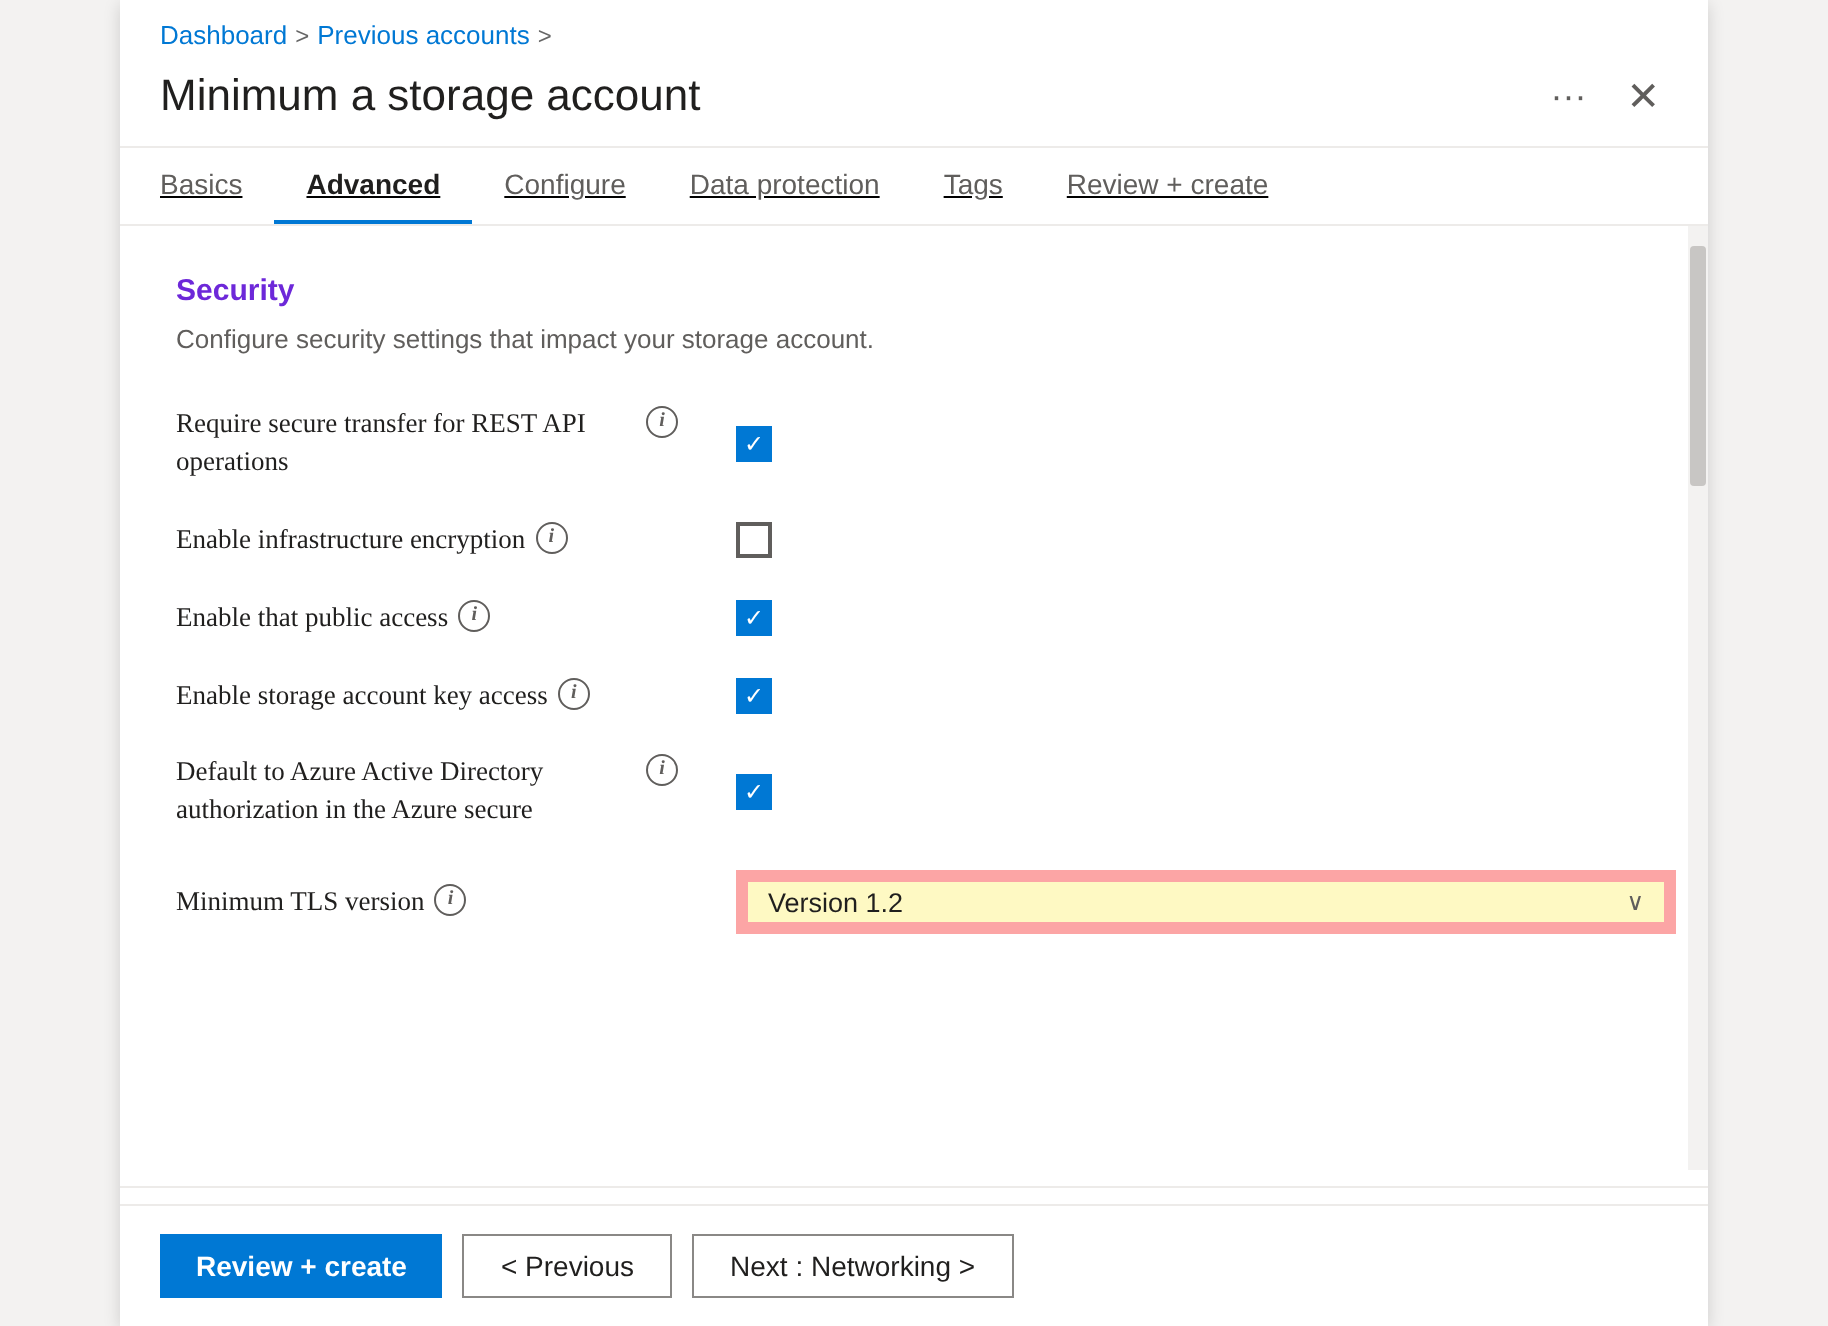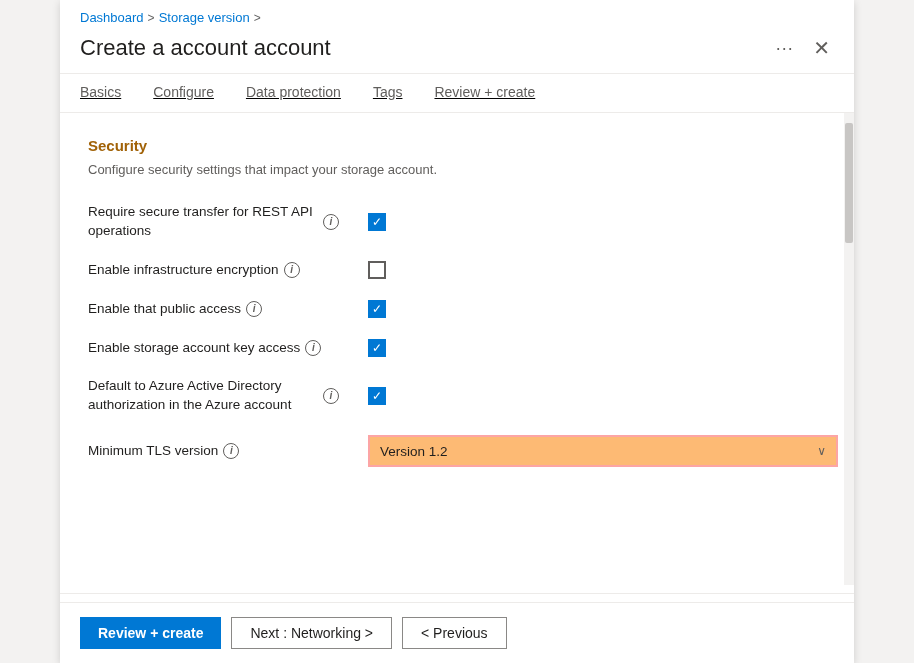--- a/index.html
+++ b/index.html
@@ -104,41 +104,42 @@
       height: 120px;
       background: #c8c6c4;
       position: absolute;
       top: 10px;
       left: 1px;
       border-radius: 2px;
     }
     .section-title {
       font-size: 15px;
       font-weight: 600;
-      color: #a16207;
+      color: #6d28d9;
       margin-bottom: 8px;
     }
     .section-desc {
       font-size: 13px;
       color: #605e5c;
       margin-bottom: 16px;
     }
     .form-row {
       display: flex;
       align-items: center;
       padding: 10px 0;
     }
     .form-row-label {
       display: flex;
-      align-items: center;
+      align-items: flex-start;
       gap: 5px;
       min-width: 280px;
       font-size: 13.5px;
       color: #201f1e;
       line-height: 1.4;
+      font-family: Liberation Serif, serif;
     }
     .info-icon {
       display: inline-flex;
       align-items: center;
       justify-content: center;
       width: 16px;
       height: 16px;
       border-radius: 50%;
       border: 1px solid #605e5c;
       color: #605e5c;
@@ -175,24 +176,24 @@
     .tls-select {
       display: flex;
       align-items: center;
     }
     .select-box {
       display: flex;
       align-items: center;
       justify-content: space-between;
       width: 470px;
       height: 32px;
-      border: 2px solid #fca5a5;
+      border: 6px solid #fca5a5;
       padding: 0 10px;
       cursor: pointer;
-      background: #fdba74;
+      background: #fef9c3;
       font-size: 13.5px;
       color: #201f1e;
     }
     .select-arrow {
       font-size: 12px;
       color: #605e5c;
     }
     .divider {
       border: none;
       border-top: 1px solid #edebe9;
@@ -227,32 +228,33 @@
     }
   </style>
 </head>
 <body>
 
 <div class="dialog">
 
   <div class="breadcrumb">
     <a href="#">Dashboard</a>
     <span class="sep">&gt;</span>
-    <a href="#">Storage version</a>
+    <a href="#">Previous accounts</a>
     <span class="sep">&gt;</span>
   </div>
 
   <div class="dialog-header">
-    <span class="dialog-title">Create a account account</span>
+    <span class="dialog-title">Minimum a storage account</span>
     <span class="dialog-menu">···</span>
     <button class="close-btn">✕</button>
   </div>
 
   <div class="tabs">
     <div class="tab">Basics</div>
+    <div class="tab active">Advanced</div>
     <div class="tab">Configure</div>
     <div class="tab">Data protection</div>
     <div class="tab">Tags</div>
     <div class="tab">Review + create</div>
   </div>
 
   <div class="content-area">
     <div class="main-content">
 
       <div class="section-title">Security</div>
@@ -300,21 +302,21 @@
         </div>
         <div class="checkbox-wrap">
           <div class="checkbox">
             <span class="checkbox-check">✓</span>
           </div>
         </div>
       </div>
 
       <div class="form-row">
         <div class="form-row-label">
-          <span style="max-width:230px; display:block;">Default to Azure Active Directory authorization in the Azure account</span>
+          <span style="max-width:230px; display:block;">Default to Azure Active Directory authorization in the Azure secure</span>
           <span class="info-icon">i</span>
         </div>
         <div class="checkbox-wrap">
           <div class="checkbox">
             <span class="checkbox-check">✓</span>
           </div>
         </div>
       </div>
 
       <div class="form-row">
@@ -334,17 +336,17 @@
 
     <div class="scrollbar">
       <div class="scrollbar-thumb"></div>
     </div>
   </div>
 
   <hr class="divider">
 
   <div class="footer">
     <button class="btn-primary">Review + create</button>
+    <button class="btn-default">&lt; Previous</button>
     <button class="btn-default">Next : Networking &gt;</button>
-    <button class="btn-default">&lt; Previous</button>
   </div>
 
 </div>
 
 </body></html>

